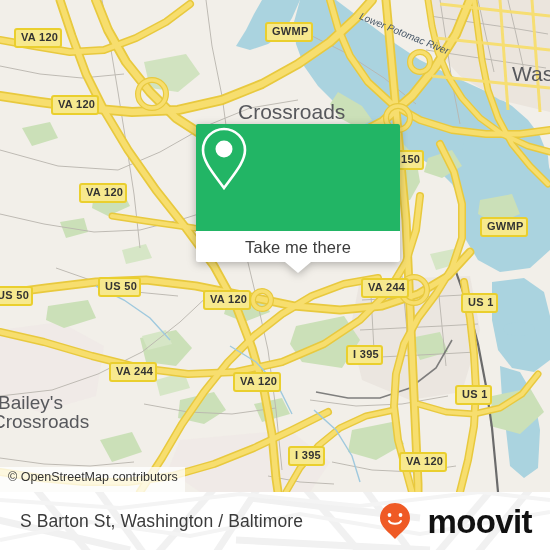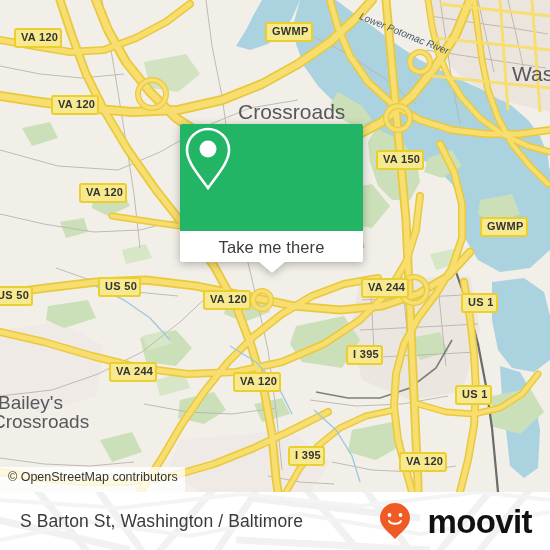--- a/index.html
+++ b/index.html
@@ -71,22 +71,22 @@
     color: #333;
     font-size: 12.5px;
     padding: 3px 7px 18px 8px;
     line-height: 15px;
     white-space: nowrap;
   }
 
   
   #callout {
     position: absolute;
-    left: 180px; top: 124px;
-    width: 183px;
+    left: 196px; top: 124px;
+    width: 204px;
     filter: drop-shadow(0 2px 4px rgba(0,0,0,0.28));
   }
   #callout-top {
     height: 107px;
     background: #22b565;
     border-radius: 2px 2px 0 0;
     display: flex;
     align-items: center;
     justify-content: center;
   }

